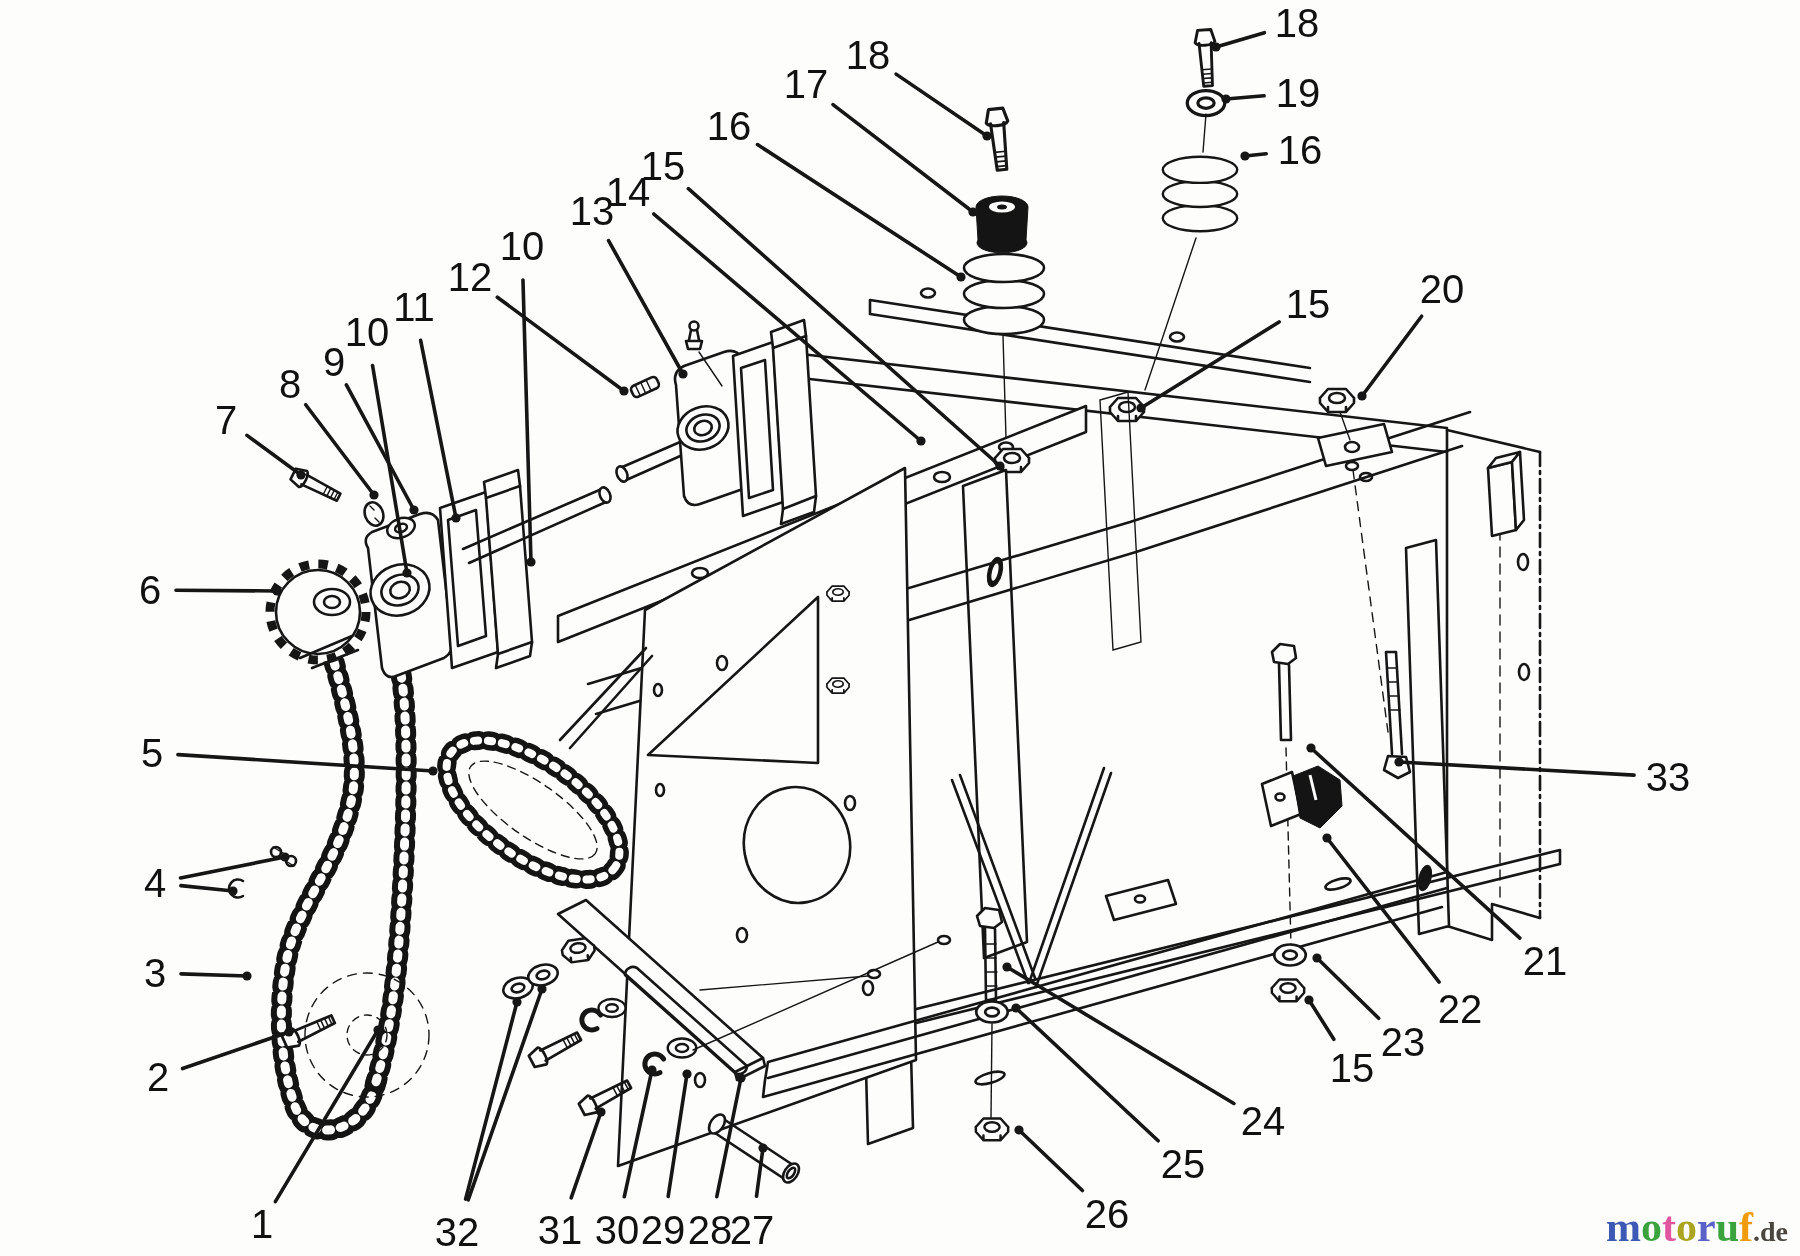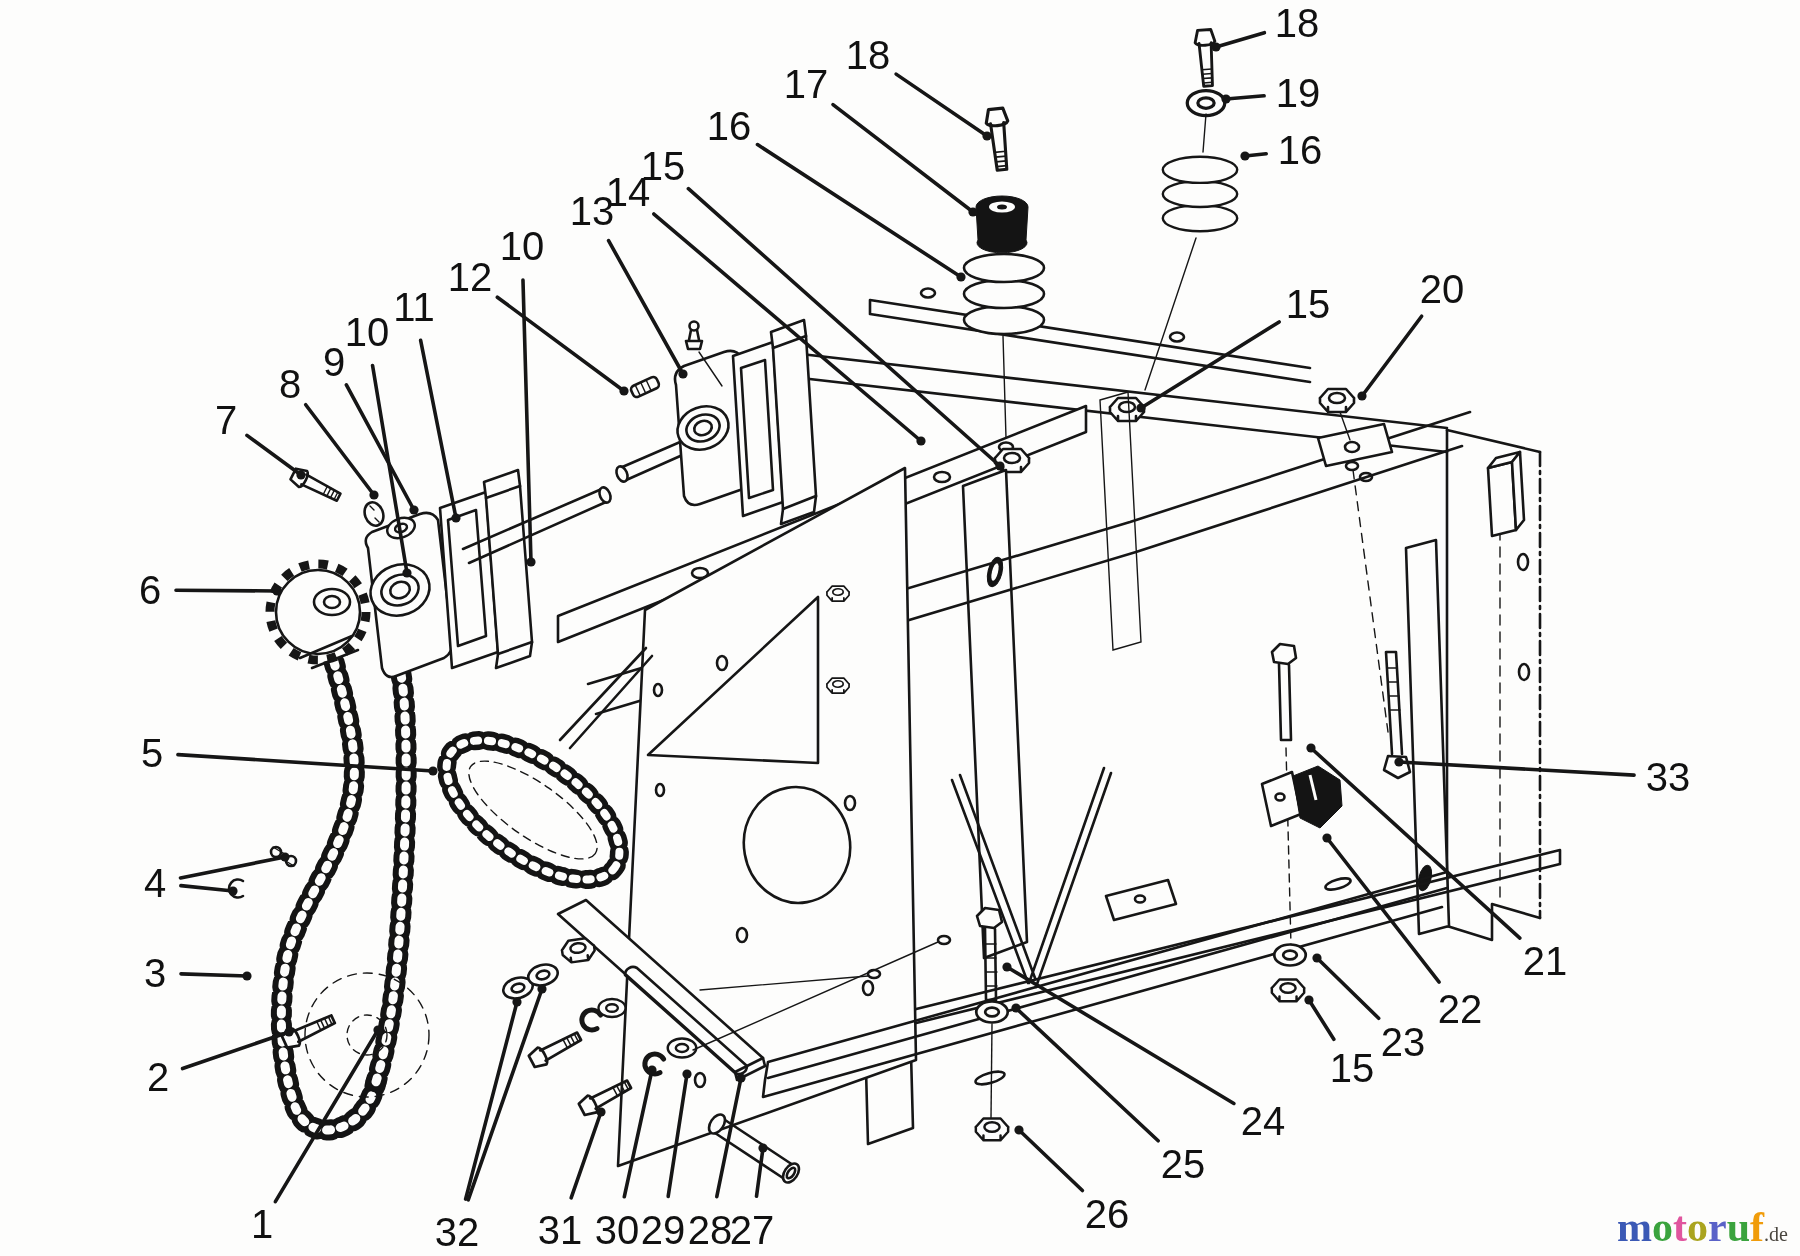--- a/index.html
+++ b/index.html
@@ -11,21 +11,21 @@
   .ln{stroke:#161616;fill:none;stroke-width:2.6;stroke-linecap:round;stroke-linejoin:round;}
   .thin{stroke:#161616;fill:none;stroke-width:1.4;stroke-linecap:round;}
   .wfill{fill:#fdfdfc;}
   .blk{fill:#141414;stroke:#141414;}
   .lbl{font-family:"Liberation Sans",sans-serif;font-weight:400;fill:#111;}
   #logo{
     position:absolute;right:12px;bottom:8px;
     font-family:"Liberation Serif",serif;font-weight:bold;font-size:42px;
     letter-spacing:0px;line-height:1;user-select:none;cursor:pointer;
   }
-  #logo .suf{font-size:20px;font-weight:normal;}
+  #logo .suf{font-size:28px;font-weight:bold;}
 </style>
 </head>
 <body>
 
 <div id="stage">
 <svg width="1800" height="1256" viewBox="0 0 1800 1256">
 
   <defs>
     <g id="nutSym">
       <path class="ln wfill" d="M-17,0 L-9,-9 L9,-9 L17,0 L9,9 L-9,9 Z"></path>

